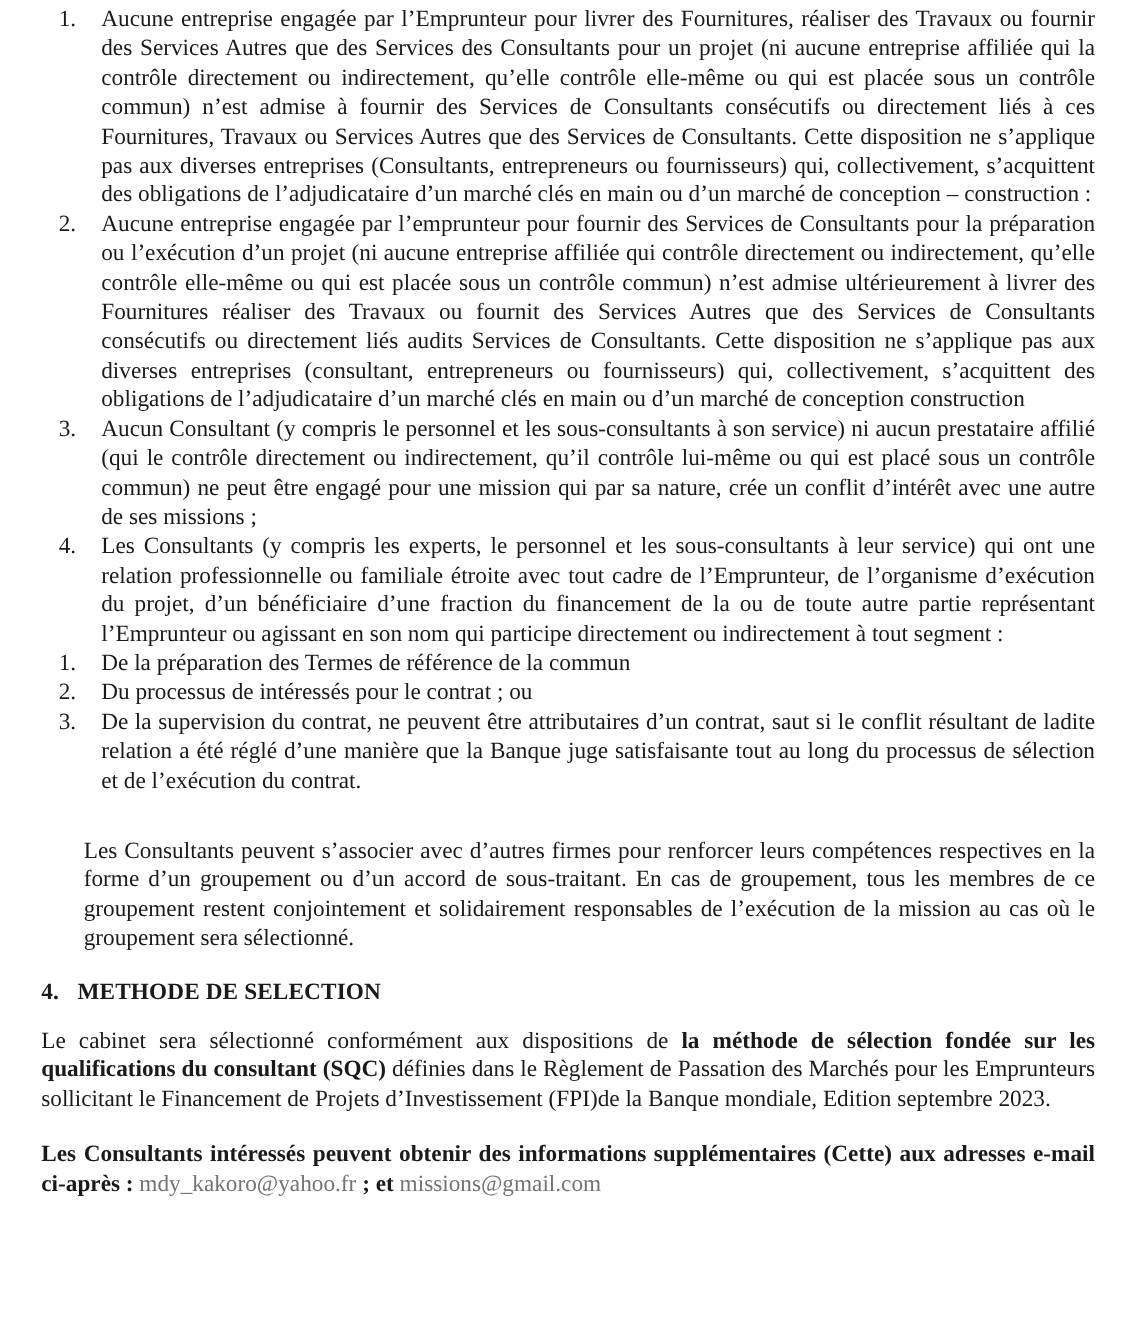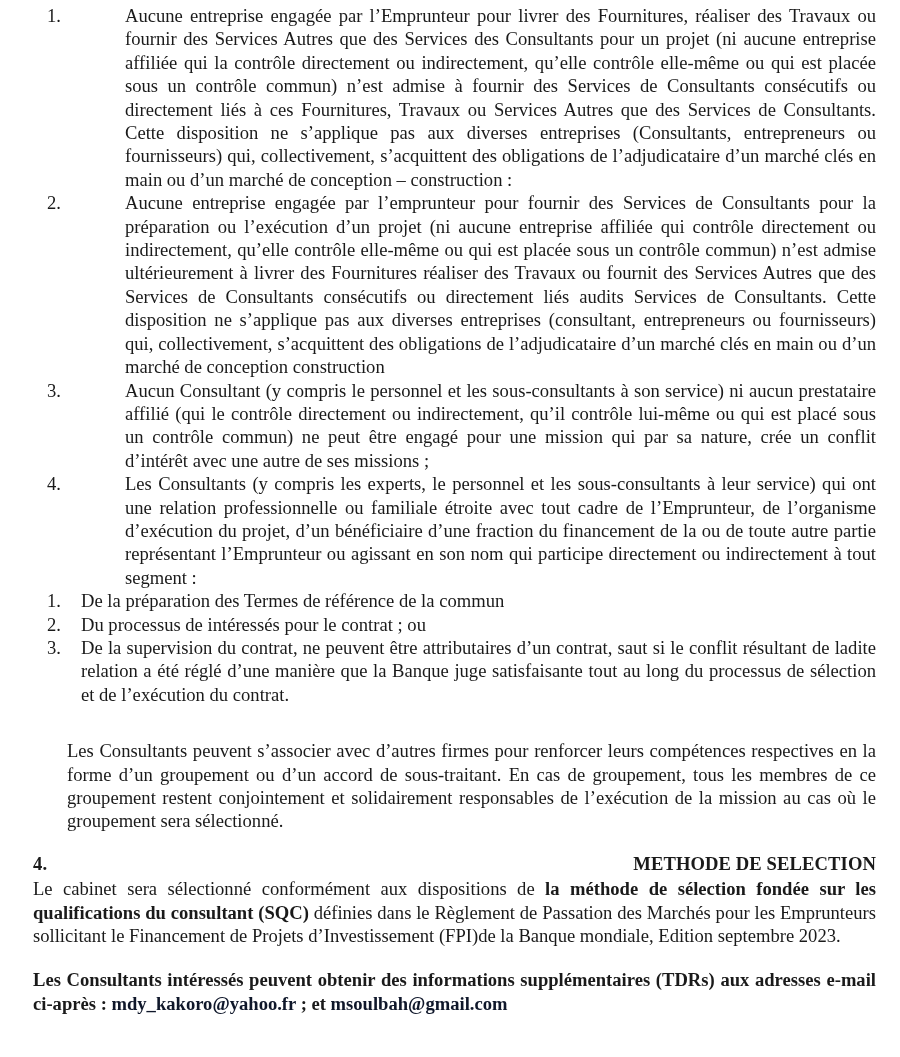--- a/index.html
+++ b/index.html
@@ -64,36 +64,35 @@
   }
 
   
   .list-primary {
     margin-top: 0;
     padding-right: 0;
   }
 
   .list-primary > li > .li-body {
     max-width: 100%;
-    margin-left: 44px;
   }
 
   
   .list-secondary {
     margin-top: 25px;
   }
 
   
   .para-indented {
     margin-top: 33px;
     padding-left: 34px;
   }
 
   .para-flush {
-    margin-top: 2px;
+    margin-top: 16px;
     padding-left: 0;
   }
 
   
   .section-heading {
     display: flex;
     align-items: baseline;
     margin-top: 19px;
     font-weight: bold;
     font-size: 18.6px;
@@ -101,31 +100,30 @@
     letter-spacing: 0.1px;
   }
 
   .section-heading .sec-num {
     width: 29px;
     flex: 0 0 29px;
   }
 
   .section-heading .sec-title {
     flex: 1 1 auto;
-    text-align: right;
   }
 
   
   .b {
     font-weight: bold;
   }
 
   .email {
-    font-weight: bold;
-    color: #0f172a;
+    font-weight: normal;
+    color: #737373;
   }
 
   .contact-para {
     margin-top: 21px;
     font-weight: bold;
   }
 
   .contact-para .lead {
     font-weight: bold;
   }
@@ -171,15 +169,15 @@
 
   <p class="doc-text para-indented">Les Consultants peuvent s’associer avec d’autres firmes pour renforcer leurs compétences respectives en la forme d’un groupement ou d’un accord de sous-traitant. En cas de groupement, tous les membres de ce groupement restent conjointement et solidairement responsables de l’exécution de la mission au cas où le groupement sera sélectionné.</p>
 
   <div class="section-heading">
     <span class="sec-num">4.</span>
     <span class="sec-title">METHODE DE SELECTION</span>
   </div>
 
   <p class="doc-text para-flush"><span>Le cabinet sera sélectionné conformément aux dispositions de </span><span class="b">la méthode de sélection fondée sur les qualifications du consultant (SQC)</span><span> définies dans le Règlement de Passation des Marchés pour les Emprunteurs sollicitant le Financement de Projets d’Investissement (FPI)de la Banque mondiale, Edition septembre 2023.</span></p>
 
-  <p class="doc-text para-flush contact-para"><span class="lead">Les Consultants intéressés peuvent obtenir des informations supplémentaires (TDRs) aux adresses</span> <span class="lead">e-mail ci-après : </span><span class="email">mdy_kakoro@yahoo.fr</span><span class="lead"> ; et  </span><span class="email">msoulbah@gmail.com</span></p>
+  <p class="doc-text para-flush contact-para"><span class="lead">Les Consultants intéressés peuvent obtenir des informations supplémentaires (Cette) aux adresses</span> <span class="lead">e-mail ci-après : </span><span class="email">mdy_kakoro@yahoo.fr</span><span class="lead"> ; et  </span><span class="email">missions@gmail.com</span></p>
 
 </div>
 
 </body></html>

